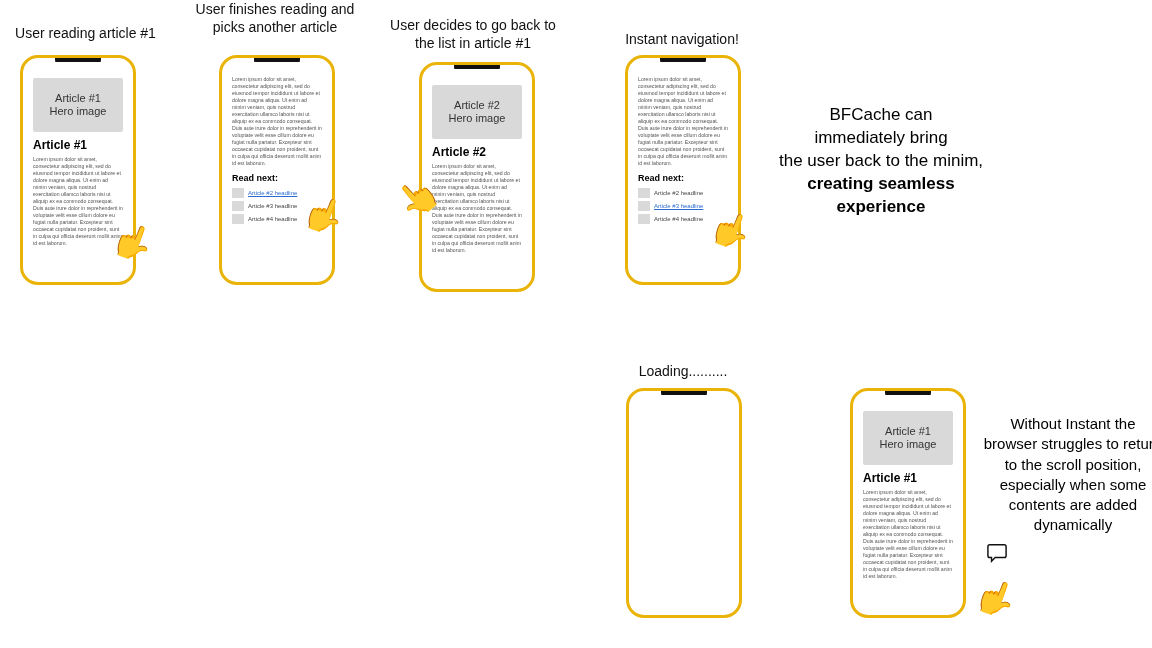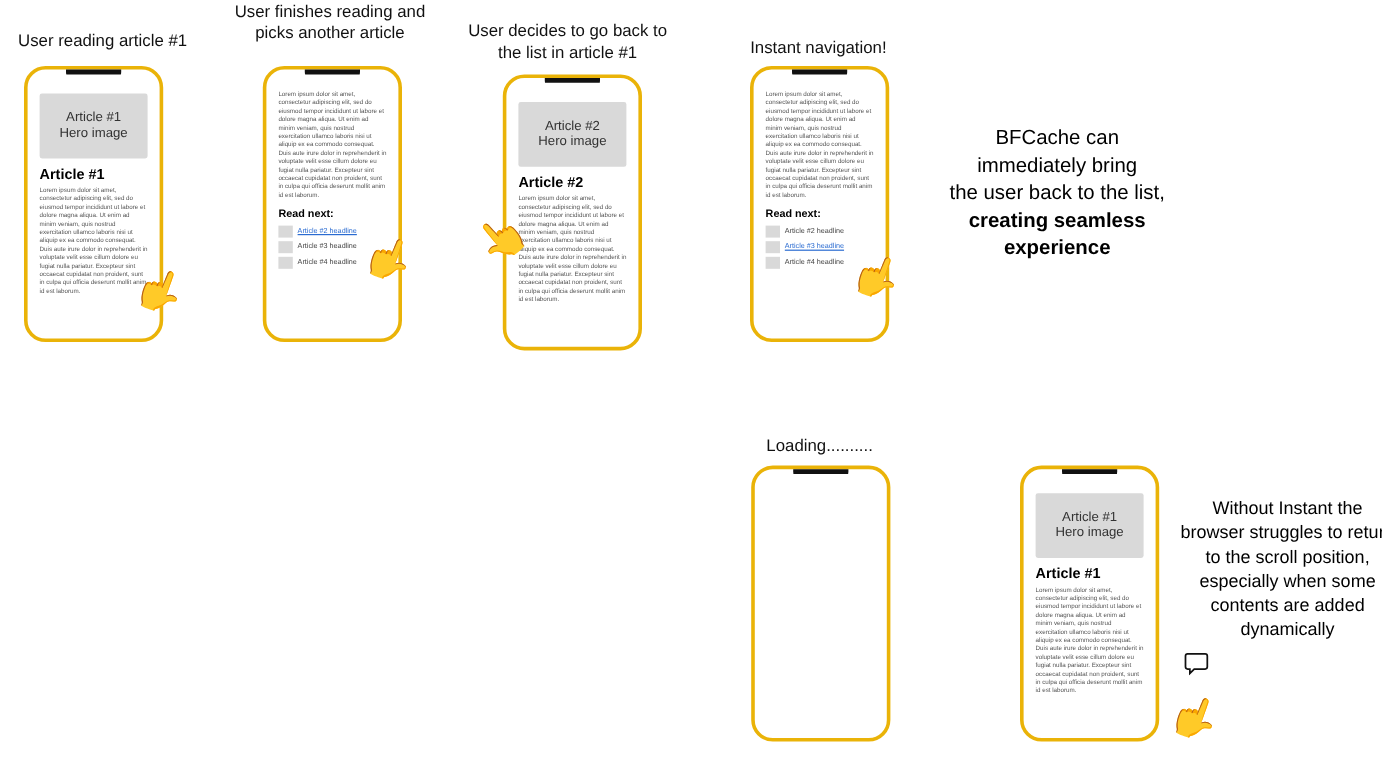--- a/index.html
+++ b/index.html
@@ -147,21 +147,21 @@
 <div class="wrap">
 
 <div class="caption" style="left:-2px; top:24px; width:175px;">User reading article #1</div>
 <div class="caption" style="left:190px; top:0;">User finishes reading and picks another article</div>
 <div class="caption" style="left:388px; top:16px;">User decides to go back to the list in article #1</div>
 <div class="caption" style="left:597px; top:30px;">Instant navigation!</div>
 
 <div class="big-caption" style="left:766px; top:104px;text-align:center;">
   <span>BFCache can</span><br>
   <span>immediately bring</span><br>
-  <span>the user back to the list,</span><br>
+  <span>the user back to the minim,</span><br>
   <span class="bold">creating seamless</span><br>
   <span class="bold">experience</span>
 </div>
 
 <div class="phone" style="left:20px; top:55px;">
   <div class="notch"></div>
   <div class="screen">
     <div class="hero" style="white-space:pre-line;">Article #1
 Hero image</div>
     <div class="title">Article #1</div>

